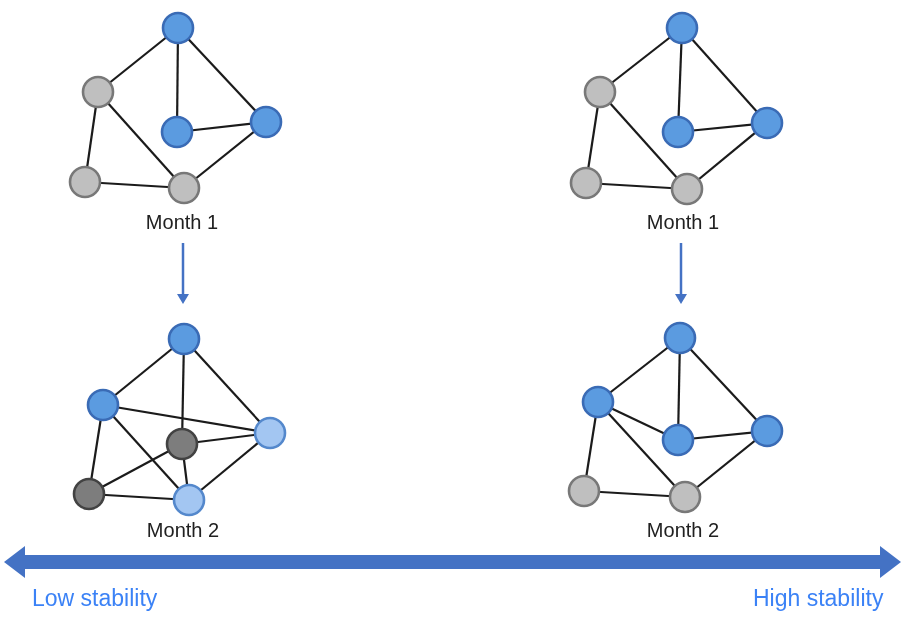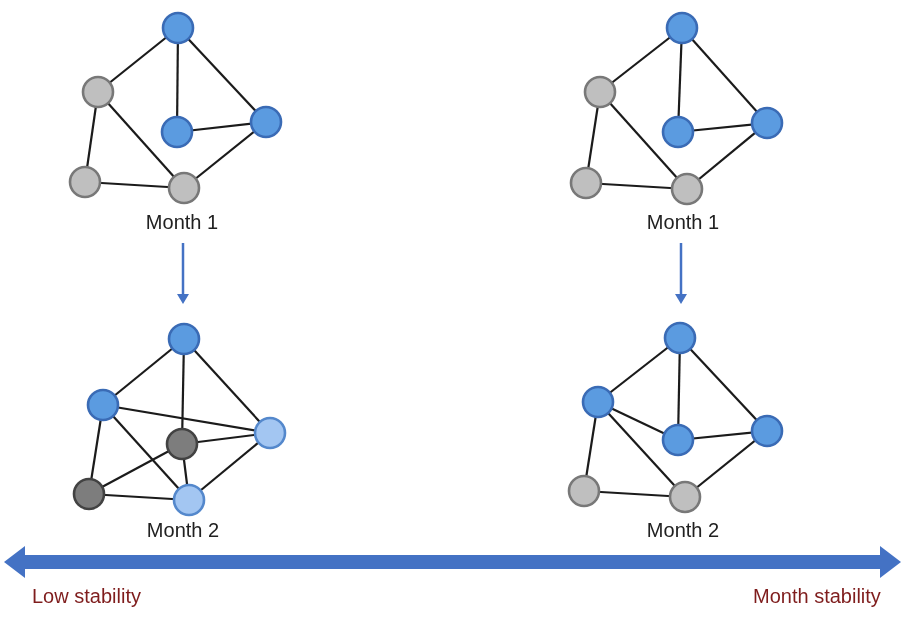--- a/index.html
+++ b/index.html
@@ -7,21 +7,21 @@
     width:907px;height:618px;position:relative;overflow:hidden;
     background:#ffffff;
     font-family:"Liberation Sans", sans-serif;
   }
   #diagram-svg{position:absolute;left:0;top:0;}
   .month-label{
     position:absolute;transform:translateX(-50%);
     font-size:20px;color:#212121;white-space:nowrap;
   }
   .stability-label{
-    position:absolute;font-size:20px;color:#7f1d1d;white-space:nowrap;
+    position:absolute;font-size:23px;color:#3b82f6;white-space:nowrap;
   }
 </style>
 </head>
 <body>
 
 <svg id="diagram-svg" width="907" height="618" viewBox="0 0 907 618">
     <g>
       <line x1="178" y1="28" x2="98" y2="92" stroke="#1b1b1b" stroke-width="2.2"></line>
       <line x1="178" y1="28" x2="177" y2="132" stroke="#1b1b1b" stroke-width="2.2"></line>
       <line x1="178" y1="28" x2="266" y2="122" stroke="#1b1b1b" stroke-width="2.2"></line>
@@ -95,13 +95,13 @@
     <polygon points="681,304 675,294 687,294" fill="#4472C4"></polygon>
     <polygon points="4,562 25,546 25,555 880,555 880,546 901,562 880,578 880,569 25,569 25,578" fill="#4472C4"></polygon>
   </svg>
 
 <div class="month-label" style="left:182px;top:211px">Month 1</div>
 <div class="month-label" style="left:683px;top:211px">Month 1</div>
 <div class="month-label" style="left:183px;top:519px">Month 2</div>
 <div class="month-label" style="left:683px;top:519px">Month 2</div>
 
 <div class="stability-label" style="left:32px;top:585px">Low stability</div>
-<div class="stability-label" style="left:753px;top:585px">Month stability</div>
+<div class="stability-label" style="left:753px;top:585px">High stability</div>
 
 </body></html>

